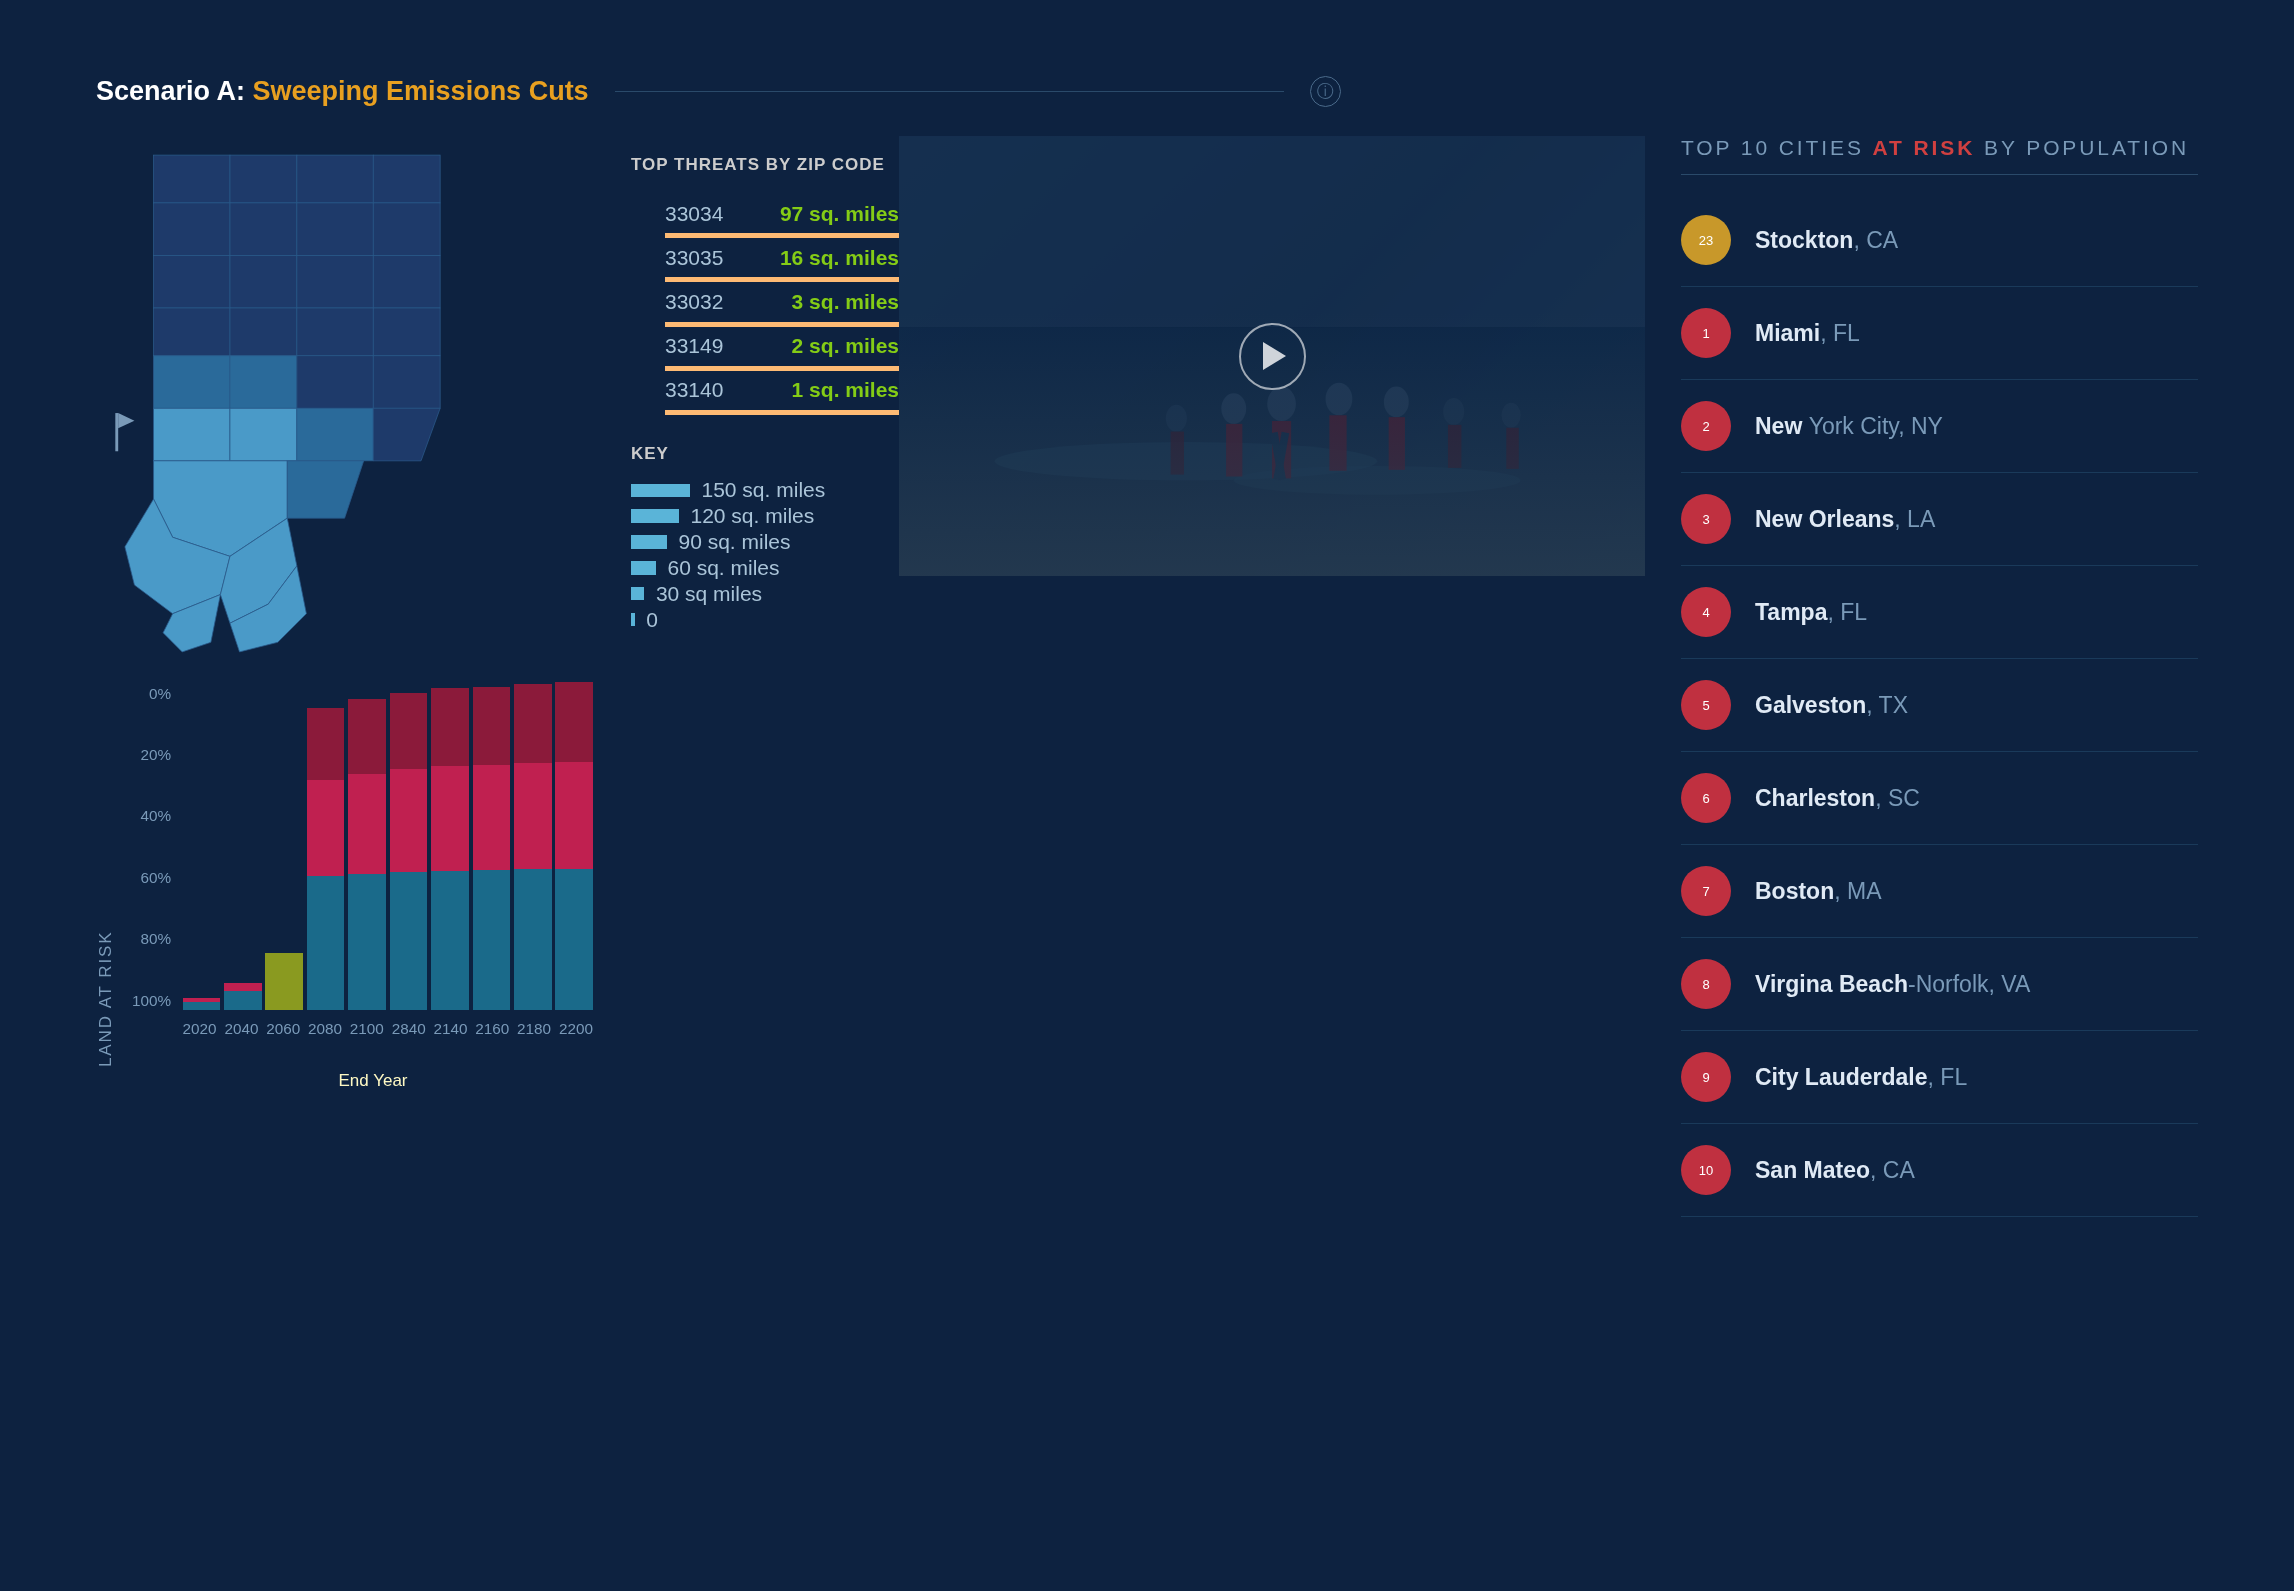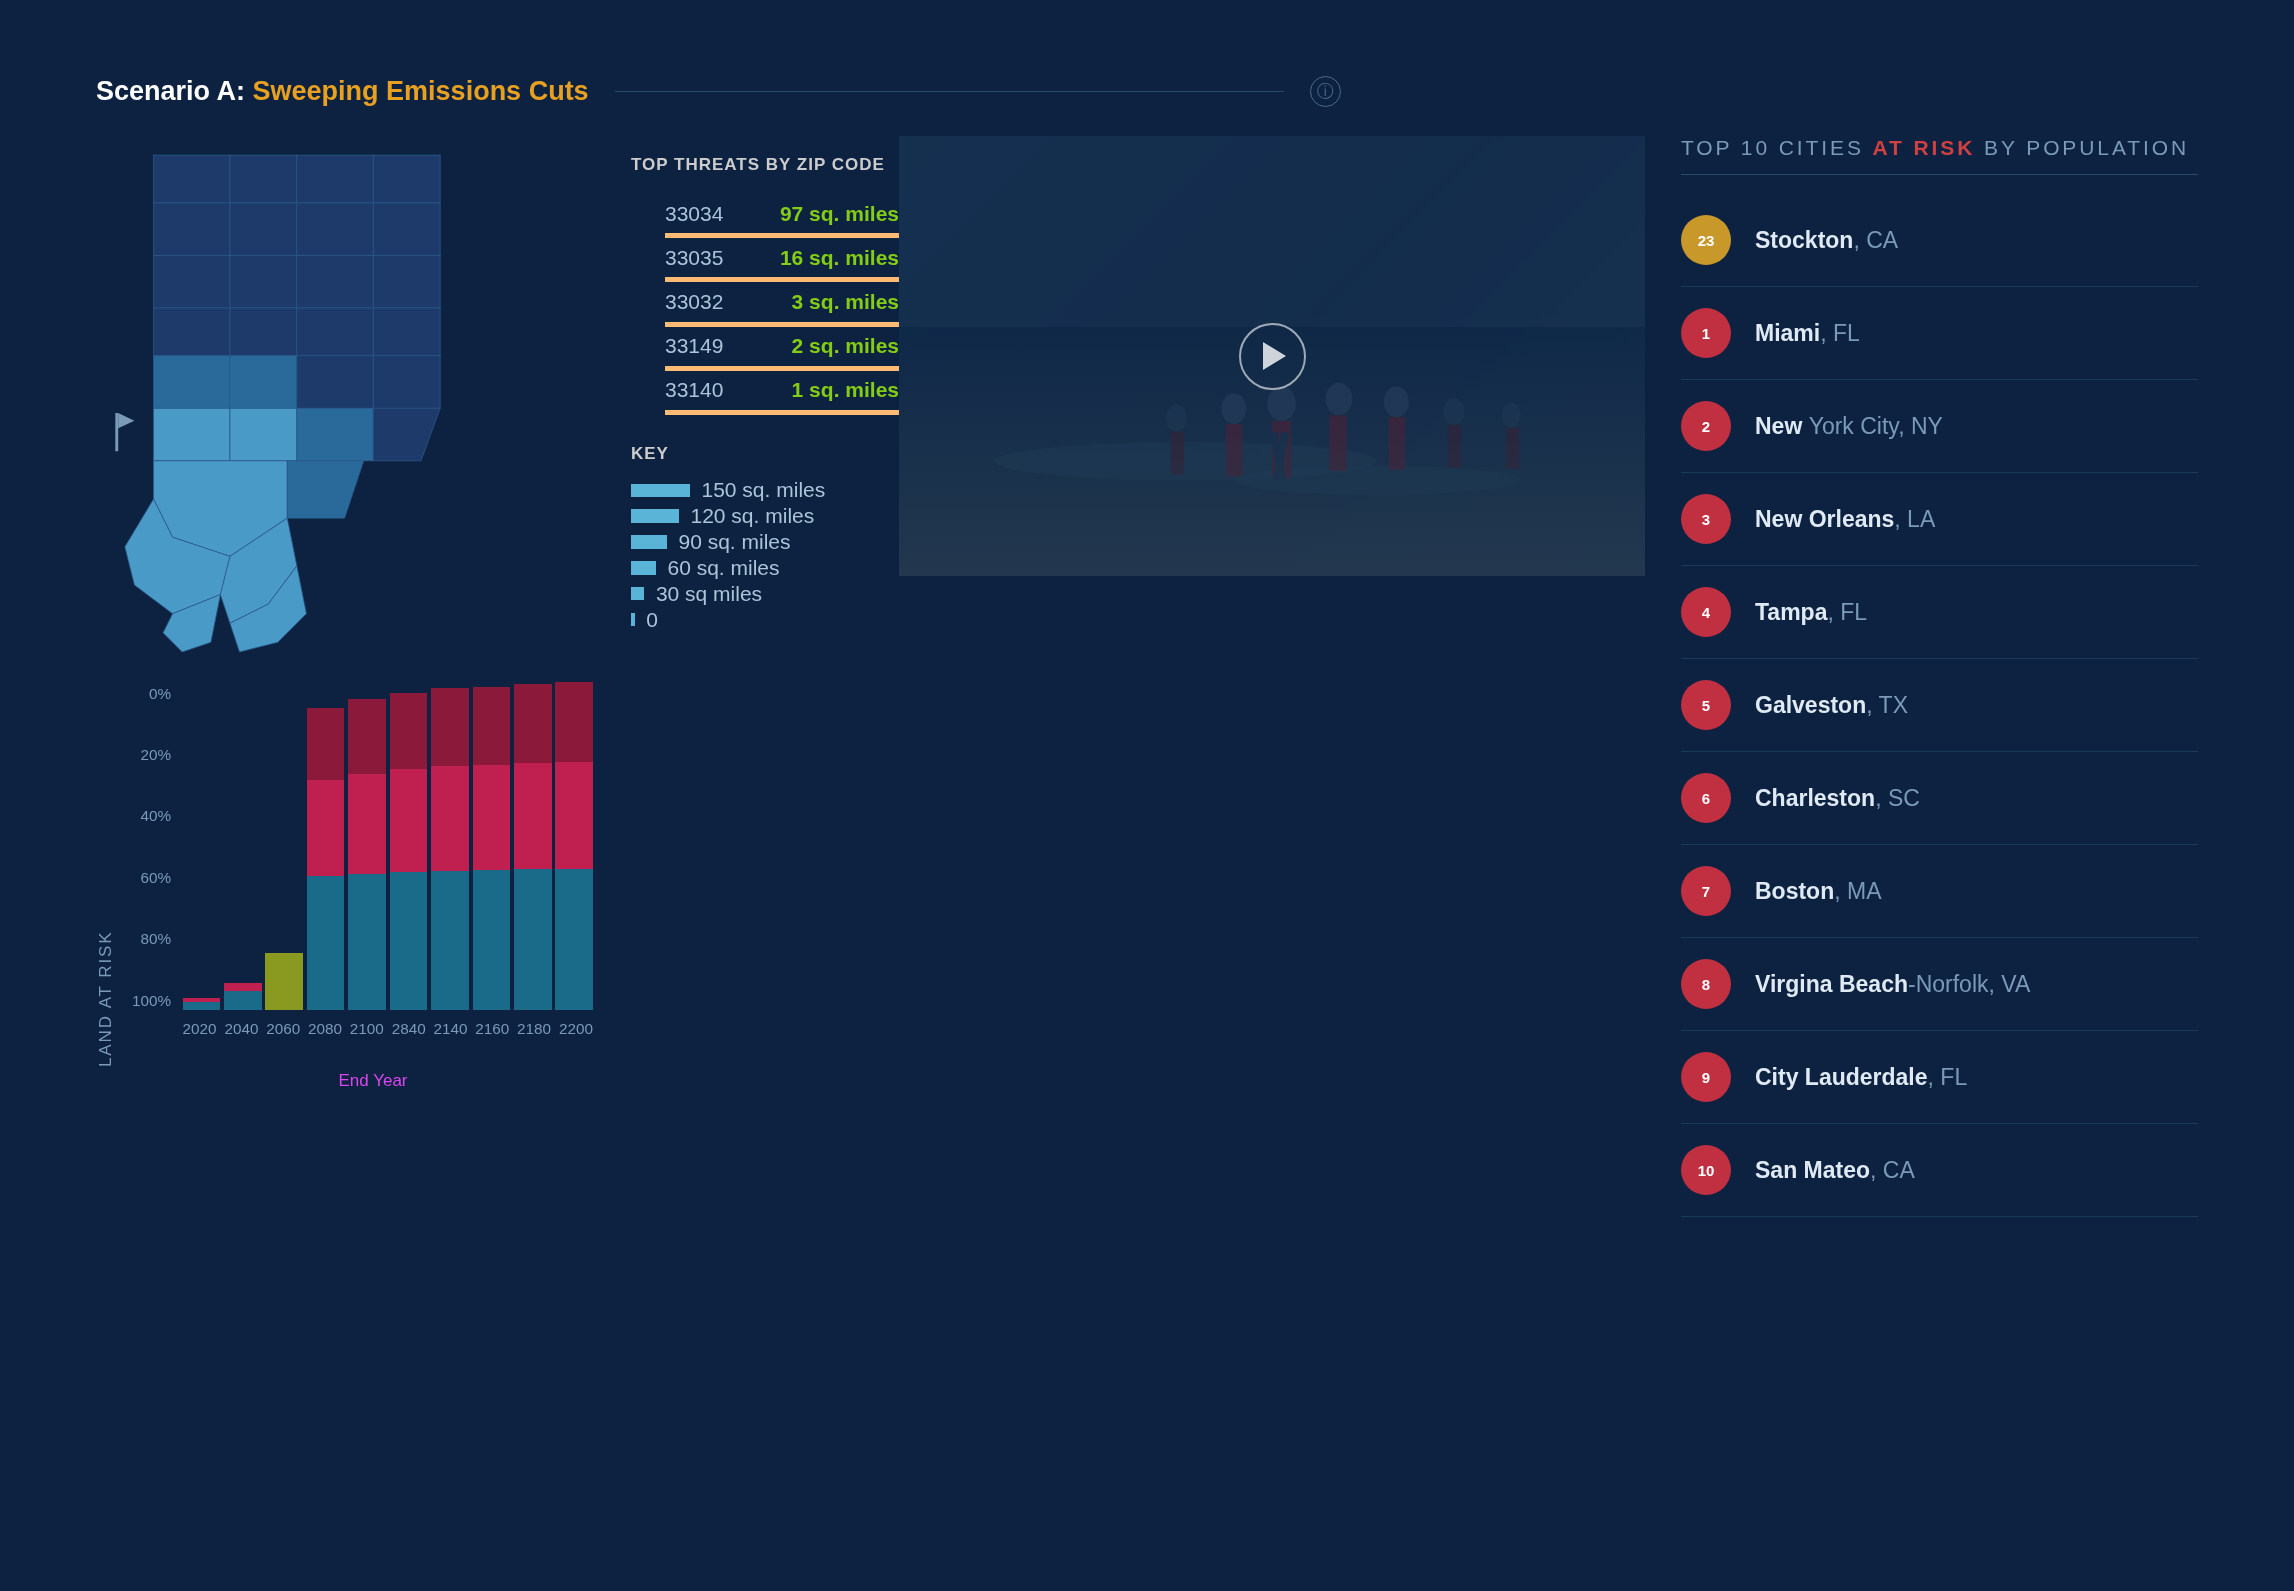--- a/index.html
+++ b/index.html
@@ -262,21 +262,21 @@
       justify-content: space-between;
     }
     .x-tick {
       font-size: 15.3px;
       color: #7a9ab8;
       text-align: center;
     }
     .x-label {
       text-align: center;
       font-size: 17px;
-      color: #d946ef;
+      color: #fef9c3;
       margin-top: 4.8px;
       padding-left: 57px;
     }
     
     .cities-section {
       width: 574px;
       min-width: 574px;
       padding-left: 57px;
     }
     .cities-header {
@@ -308,22 +308,22 @@
       padding: 21px 0;
       border-bottom: 1px solid #1a3a5a;
     }
     .city-badge {
       width: 50px;
       height: 50px;
       border-radius: 50%;
       display: flex;
       align-items: center;
       justify-content: center;
-      font-size: 15px;
-      font-weight: 700;
+      font-size: 13px;
+      font-weight: 400;
       flex-shrink: 0;
     }
     .badge-gold { background: #c8982a; color: #fff; }
     .badge-red { background: #c03040; color: #fff; }
     .city-name {
       font-size: 23px;
       color: #c8d8e8;
       font-weight: 400;
     }
     .city-name .city-bold {

